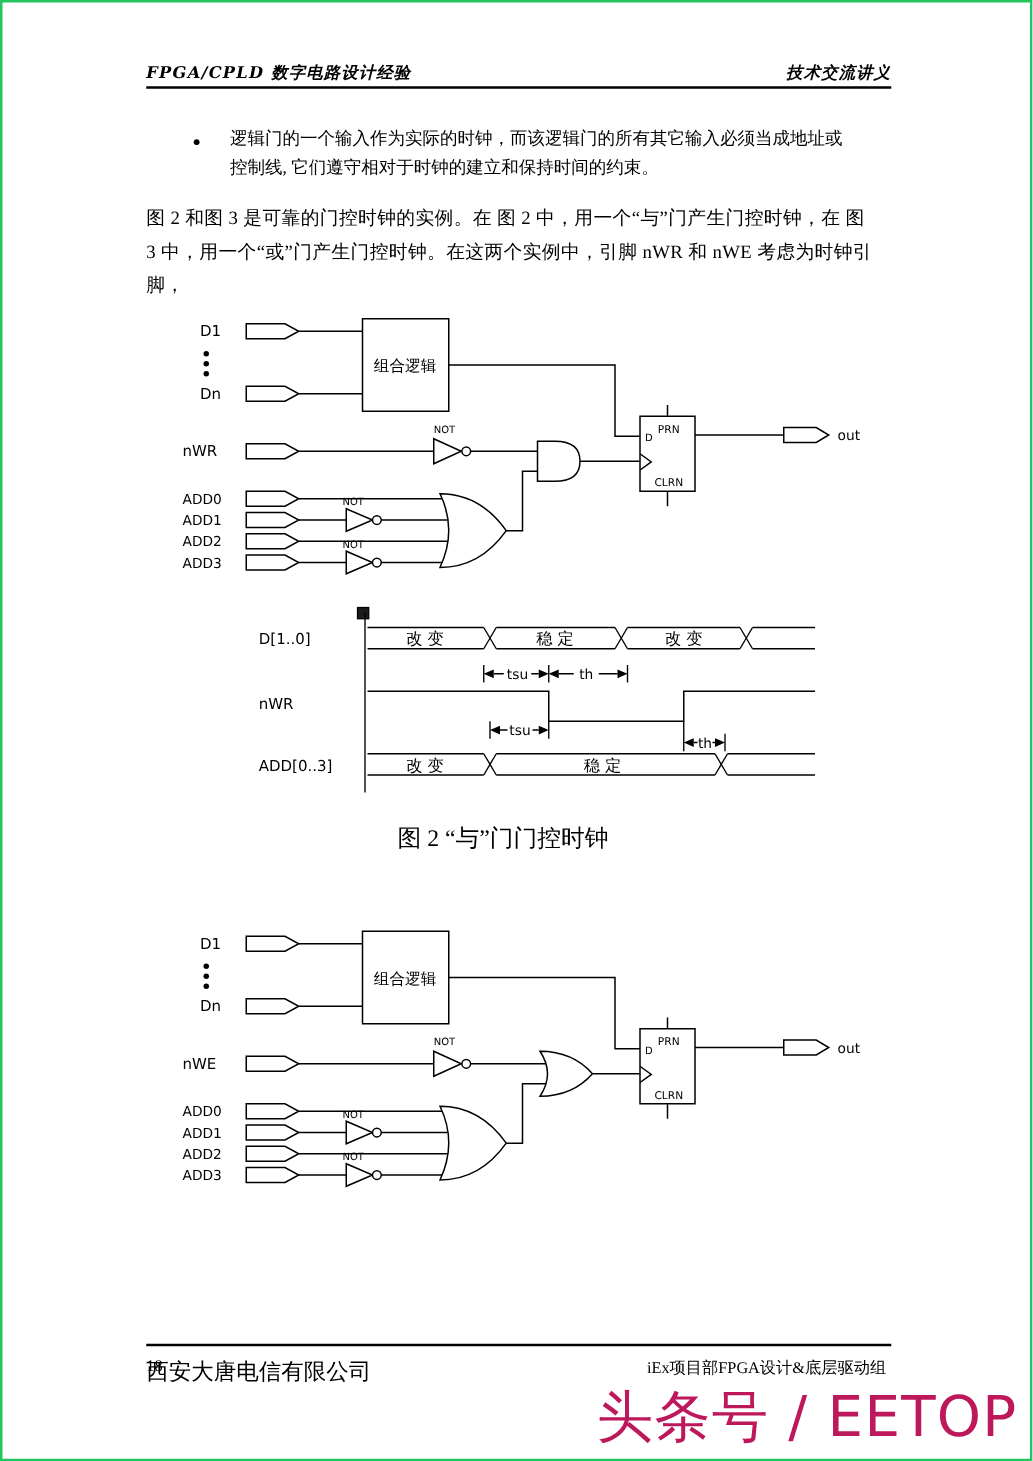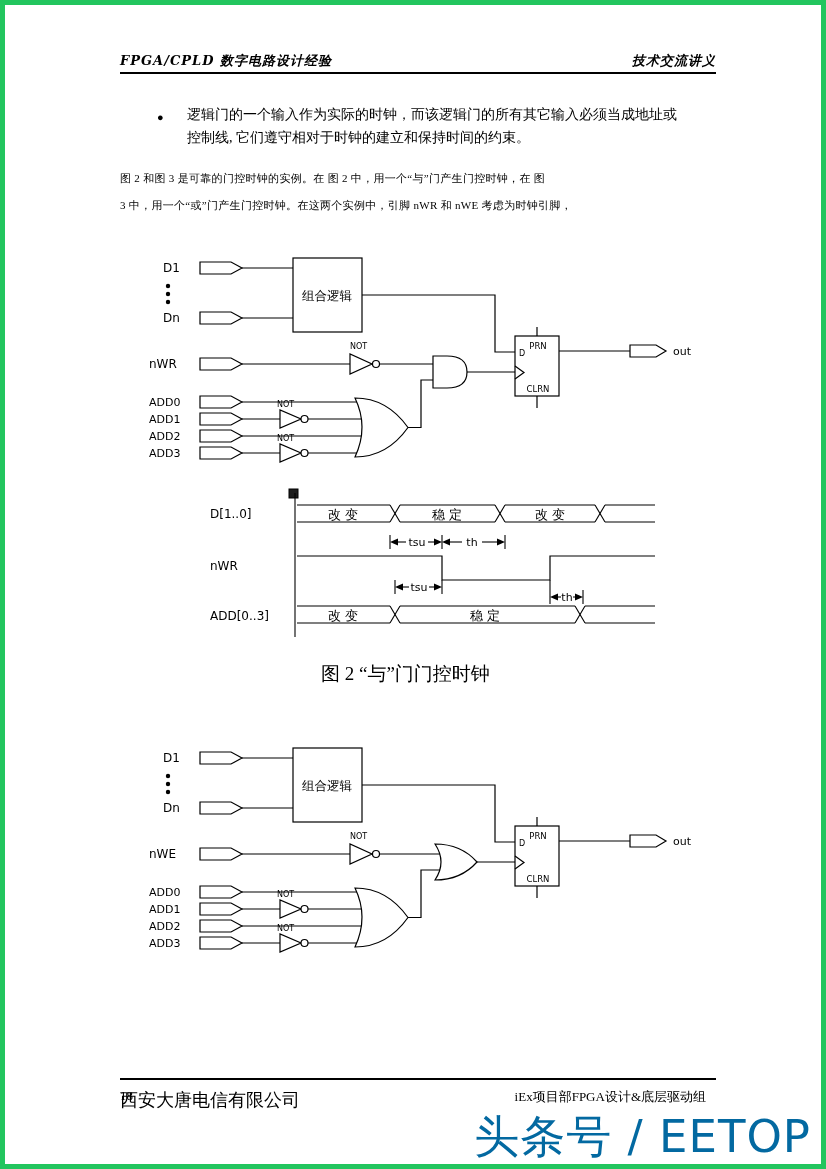--- a/index.html
+++ b/index.html
@@ -1,51 +1,51 @@
 <!DOCTYPE html>
 <html><head>
 <meta charset="utf-8">
 <style>
   * { margin:0; padding:0; box-sizing:border-box; }
   html,body { background:#e8e8e8; }
   .page {
     position:relative; width:826px; height:1169px; margin:0 auto;
-    background:#ffffff; border:5px solid #22c55e; overflow:hidden;
+    background:#ffffff; border:2px solid #22c55e; overflow:hidden;
     font-family:"Liberation Serif", serif; color:#000;
   }
   .hdr {
     position:absolute; top:47px; left:115px; width:596px;
     display:flex; justify-content:space-between;
     font-family:"DejaVu Serif", serif; font-style:italic; font-weight:bold;
     font-size:13px; letter-spacing:1px;
   }
   .rule { position:absolute; left:115px; width:596px; height:2px; background:#000; }
   .rule-top { top:67px; }
   .rule-bottom { top:1073px; height:1.5px; }
   .bullet-para {
     position:absolute; left:152px; top:98px; width:562px;
     display:flex; font-size:14px; line-height:23px;
   }
   .bullet-para .bullet { width:30px; font-size:11px; padding-top:3px; }
   .para {
     position:absolute; left:115px; top:160px; width:600px;
-    font-size:11px; line-height:27px; letter-spacing:0.3px;
+    font-size:15px; line-height:27px; letter-spacing:0.3px;
   }
   .caption {
     position:absolute; left:316px; top:656px; font-size:19px;
   }
   svg.diagram { position:absolute; }
   svg text { font-family:"DejaVu Sans","Liberation Sans",sans-serif; }
   .footer-company { position:absolute; top:1083px; left:115px; font-size:18px; }
   .footer-page { position:absolute; top:1083px; left:115px; width:596px; font-size:13px; }
   .footer-group { position:absolute; top:1083px; right:115px; font-size:13px; }
   .watermark {
     position:absolute; top:1102px; right:10px;
     font-family:"DejaVu Sans", sans-serif; font-size:45px; font-weight:500;
-    color:#0369a1; letter-spacing:1px; white-space:nowrap;
+    color:#be185d; letter-spacing:1px; white-space:nowrap;
   }
 </style>
 </head>
 <body>
 
 <div class="page">
 
   <div class="hdr">
     <span>FPGA/CPLD 数字电路设计经验</span>
     <span>技术交流讲义</span>

